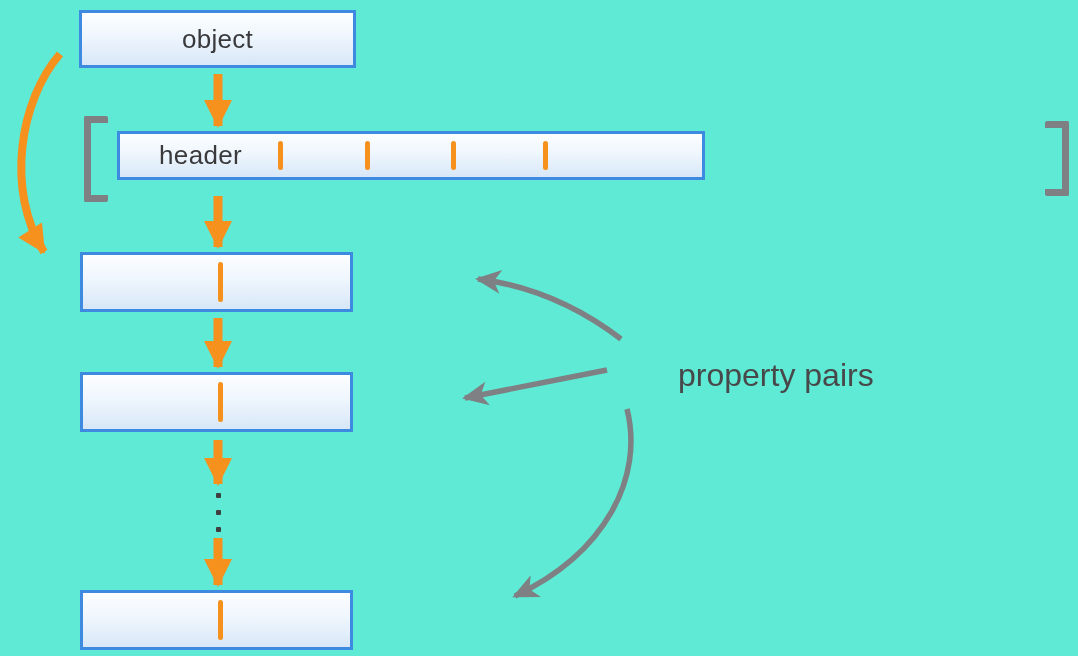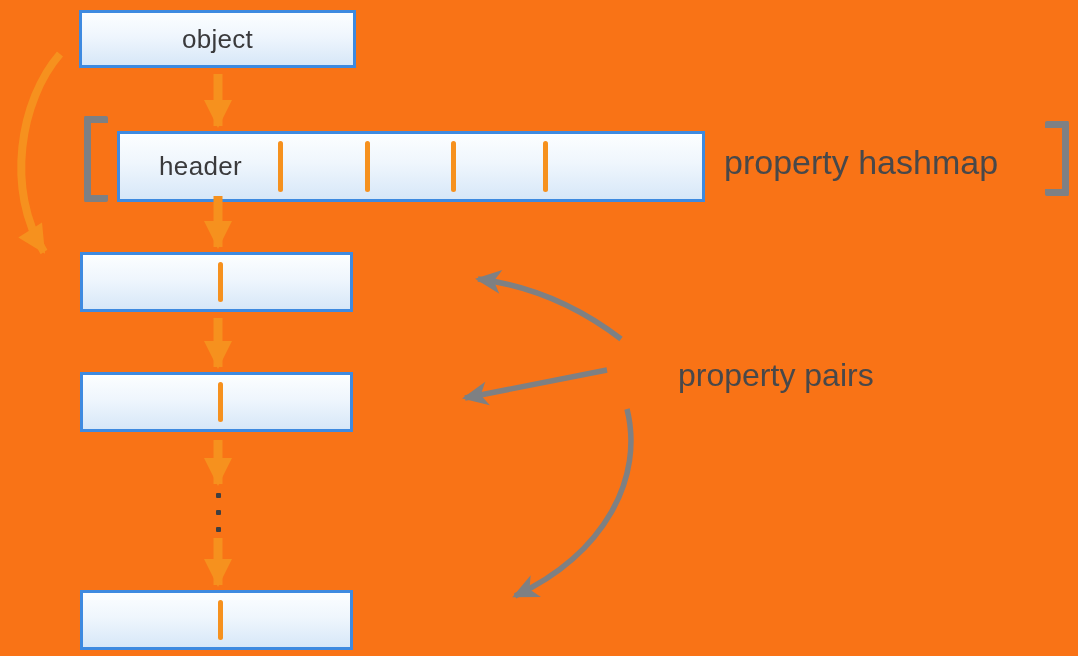--- a/index.html
+++ b/index.html
@@ -1,33 +1,33 @@
 <!DOCTYPE html>
 <html><head>
 <meta charset="utf-8">
 <style>
   html,body{margin:0;padding:0;background:#ffffff;}
   .canvas{
-    position:relative;width:1078px;height:656px;background:#f97316;
+    position:relative;width:1078px;height:656px;background:#5eead4;
     font-family:"Liberation Sans", sans-serif;overflow:hidden;
   }
   svg.overlay{position:absolute;left:0;top:0;z-index:3;pointer-events:none;}
   .node{
     position:absolute;box-sizing:border-box;z-index:2;
     border:3px solid #3E8AE0;
     background:linear-gradient(180deg,#FCFEFF 0%,#EFF6FD 45%,#D7E7F8 100%);
   }
   .node-label{
     font-size:26px;color:#3A3A3C;letter-spacing:0.3px;
   }
   .object-node{
     left:79px;top:10px;width:277px;height:58px;
     display:flex;align-items:center;justify-content:center;
   }
-  .hashmap-node{left:117px;top:131px;width:588px;height:71px;}
+  .hashmap-node{left:117px;top:131px;width:588px;height:49px;}
   .hashmap-node .cell-label{
     position:absolute;left:0;top:0;width:161px;height:100%;
     display:flex;align-items:center;justify-content:center;
     font-size:26px;color:#3A3A3C;letter-spacing:0.3px;
   }
   .divider{
     position:absolute;top:7px;bottom:7px;width:5px;
     background:#F6911E;border-radius:2.5px;z-index:2;
   }
   .pair-node{left:80px;width:273px;height:60px;}
@@ -93,21 +93,20 @@
   <div class="node hashmap-node">
     <span class="cell-label">header</span>
     <i class="divider" style="left:158px"></i>
     <i class="divider" style="left:245px"></i>
     <i class="divider" style="left:331px"></i>
     <i class="divider" style="left:423px"></i>
   </div>
 
   <div class="bracket bracket-right"></div>
 
-  <div class="annotation hashmap-annotation">property hashmap</div>
 
   <div class="node pair-node" style="top:252px">
     <i class="divider"></i>
   </div>
 
   <div class="node pair-node" style="top:372px">
     <i class="divider"></i>
   </div>
 
   <div class="ellipsis" style="top:493px">

